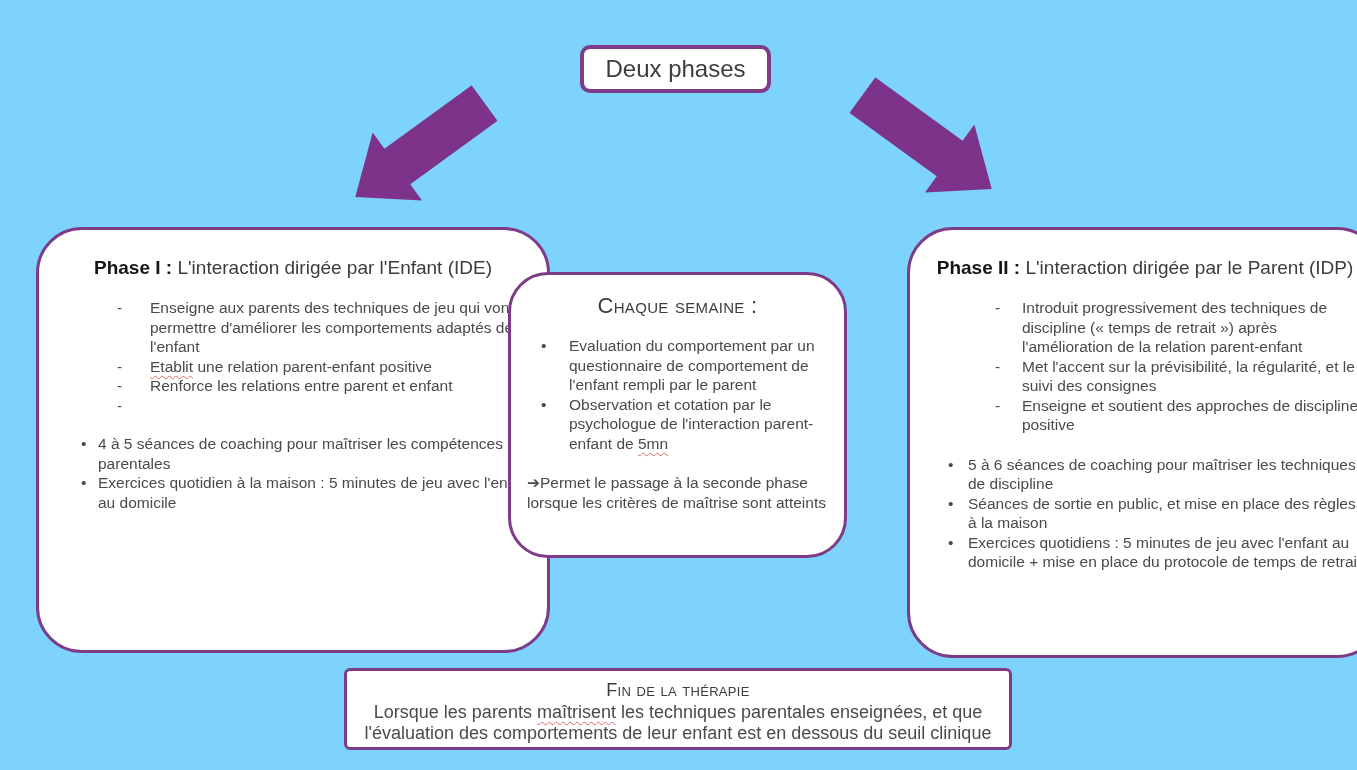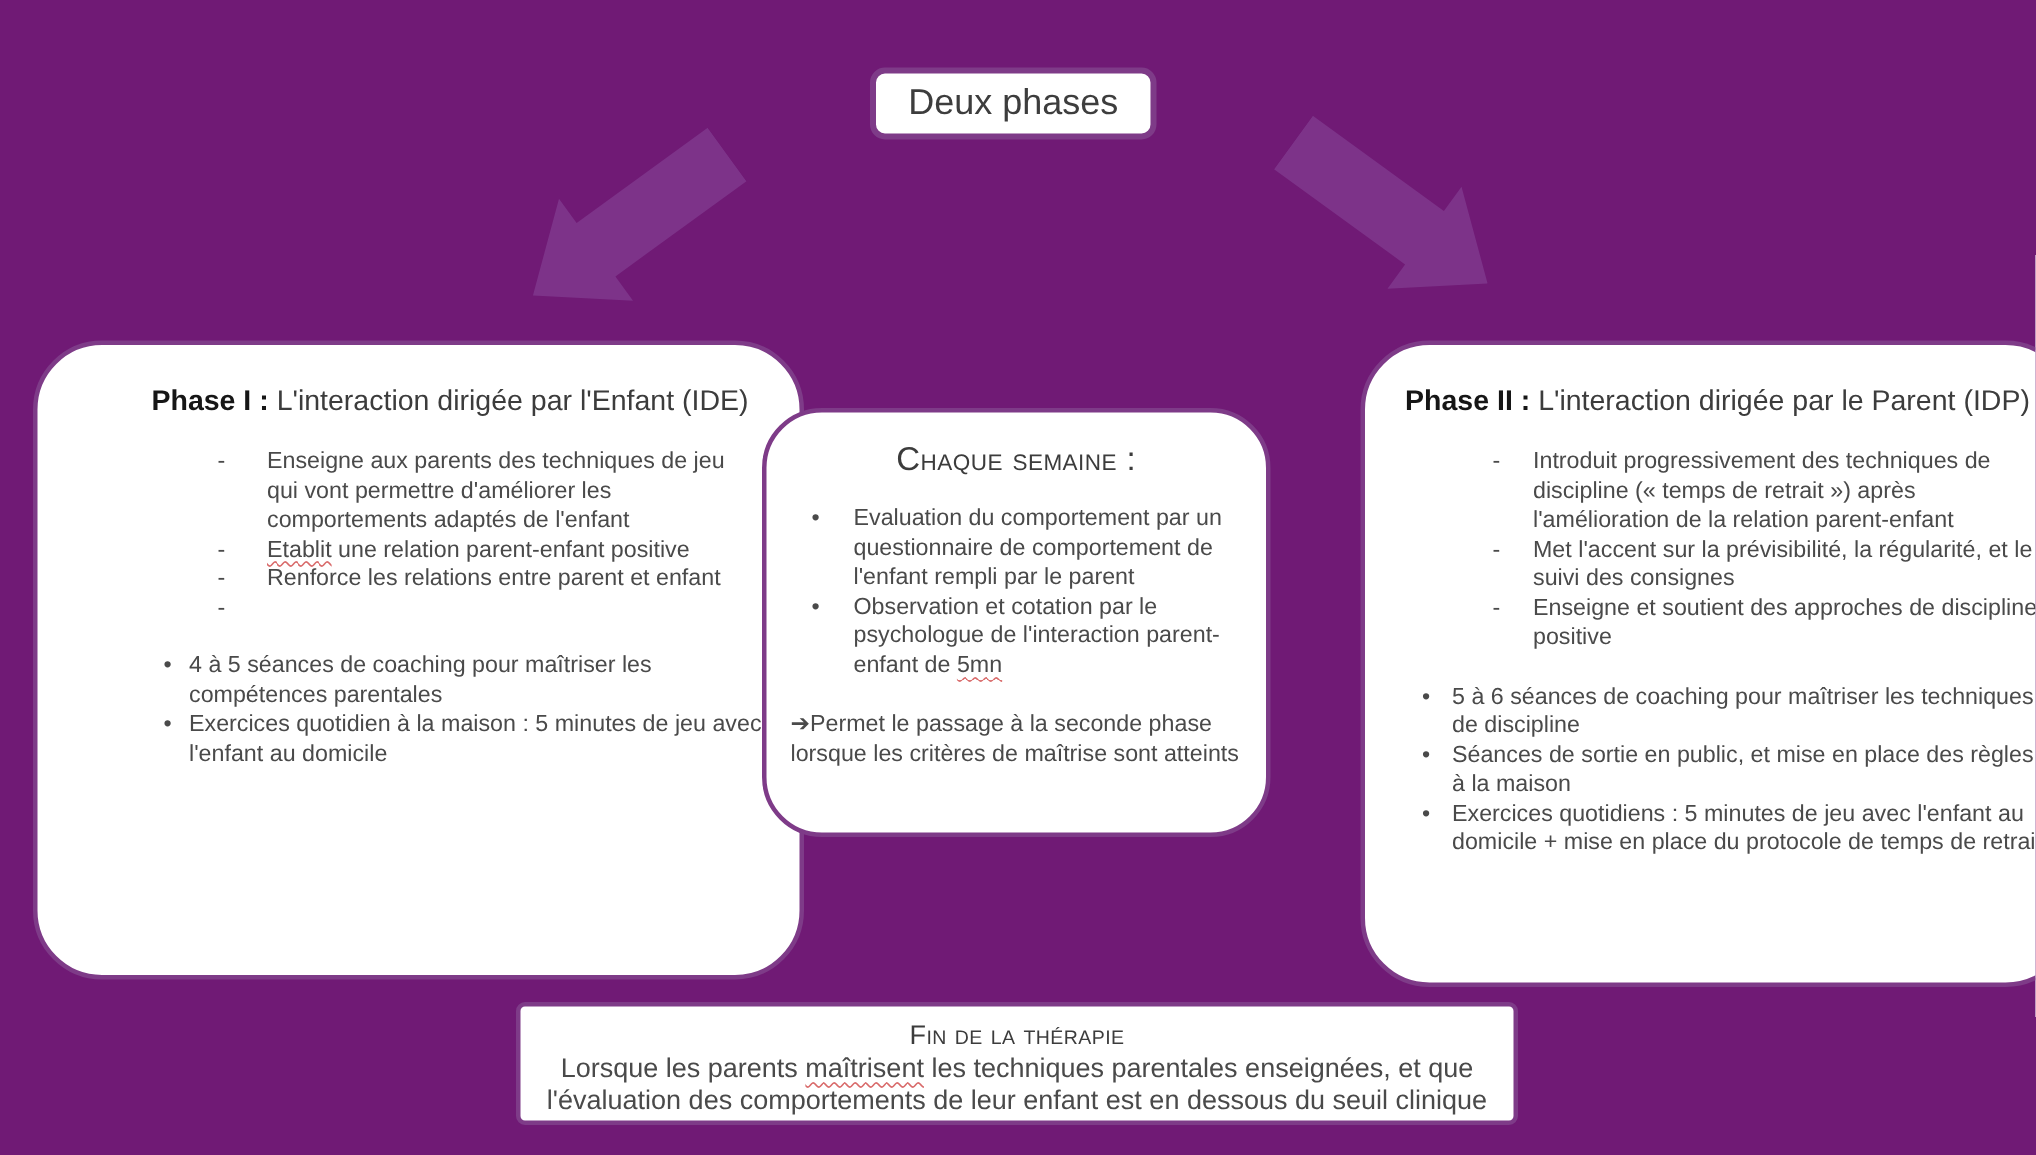--- a/index.html
+++ b/index.html
@@ -1,38 +1,38 @@
 <!DOCTYPE html>
 <html><head>
 <meta charset="utf-8">
 <style>
   html,body { margin:0; padding:0; background:#ffffff; }
   .slide {
     position:relative; width:1357px; height:770px; overflow:hidden;
-    background:#701a75; font-family:"Liberation Sans", sans-serif; color:#464646;
+    background:#7dd3fc; font-family:"Liberation Sans", sans-serif; color:#464646;
   }
   .box { position:absolute; box-sizing:border-box; background:#fff; border:3px solid #7e3b88; }
 
   
   #title-box {
     left:580px; top:45px; width:191px; height:48px;
     border-width:4px; border-radius:10px;
     display:flex; align-items:center; justify-content:center;
     font-size:24px; color:#3d3d3d;
   }
 
   
   .arrow { position:absolute; }
   .arrow polygon { fill:#7d3389; }
   #arrow-left  { left:340px; top:108px; width:160px; height:84px; transform:rotate(-36deg); }
   #arrow-right { left:847px; top:100px; width:160px; height:84px; transform:rotate(36deg); }
 
   
   .phase-box { border-radius:46px; }
-  #phase1-box { left:22px;  top:227px; width:514px; height:426px;padding-left:42px; }
+  #phase1-box { left:36px;  top:227px; width:514px; height:426px; }
   #phase2-box { left:907px; top:227px; width:476px; height:431px; }
   #weekly-box { left:508px; top:272px; width:339px; height:286px; border-radius:40px; }
   #end-box    { left:344px; top:668px; width:668px; height:82px;  border-radius:6px; }
 
   .phase-heading {
     margin:26px 22px 18px; text-align:center;
     font-size:19px; line-height:24px; color:#3c3c3c;
   }
   .phase-heading b { color:#161616; }
 

